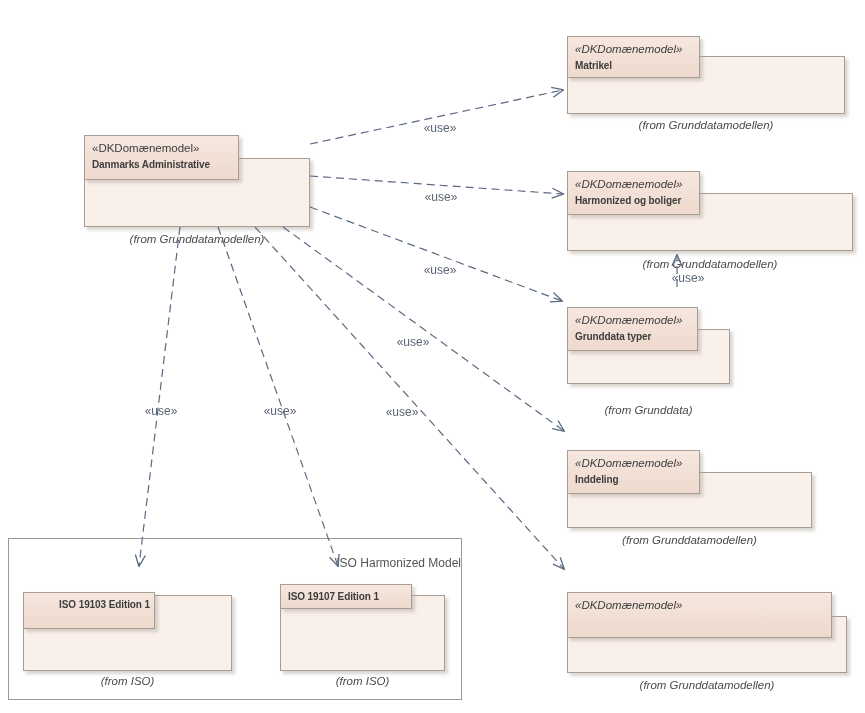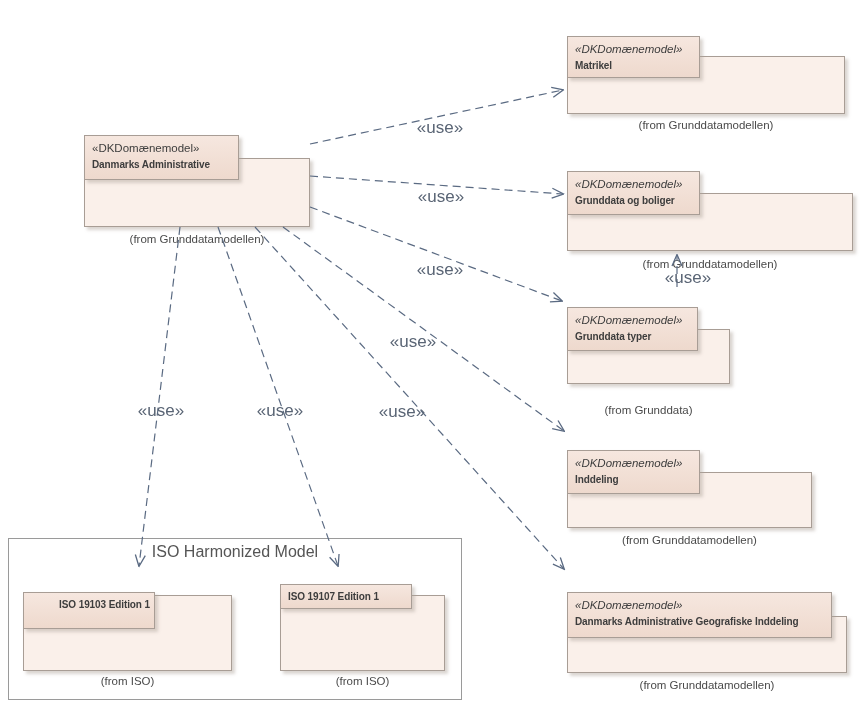--- a/index.html
+++ b/index.html
@@ -19,33 +19,33 @@
     background:#faf0ea;
     border:1px solid #a89d95;
     box-shadow:3px 3px 3px rgba(172,162,154,0.45);
     z-index:3;
   }
   .stereo{font-style:italic;font-size:11.5px;color:#3d3d3d;line-height:1.6;white-space:nowrap;}
   .stereo.upright{font-style:normal;}
   .pname{font-weight:bold;font-size:10px;letter-spacing:-0.1px;color:#3d3d3d;line-height:1.5;white-space:nowrap;}
   .pkg-tab.one-line{padding-top:4px;}
   .caption{
-    position:absolute;font-size:11.5px;color:#4a4a4a;
+    position:absolute;font-style:italic;font-size:11.5px;color:#4a4a4a;
     text-align:center;z-index:2;white-space:nowrap;
   }
   .boundary{
     position:absolute;box-sizing:border-box;border:1px solid #9a9a9a;background:#ffffff;z-index:1;
   }
   .boundary-label{
-    text-align:center;font-size:16px;color:#555555;margin-top:4px;
+    text-align:right;font-size:12px;color:#555555;margin-top:17px;
   }
   .edges-svg{position:absolute;left:0;top:0;z-index:6;pointer-events:none;}
   .use-label{
     position:absolute;transform:translate(-50%,-50%);
-    font-size:17px;color:#5a6575;z-index:7;white-space:nowrap;
+    font-size:12px;color:#5a6575;z-index:7;white-space:nowrap;
   }
 </style>
 </head>
 <body>
 
 <div class="canvas">
 
   <div class="boundary" style="left:8px;top:538px;width:454px;height:162px;">
     <div class="boundary-label">ISO Harmonized Model</div>
   </div>
@@ -91,21 +91,21 @@
       <div class="stereo">«DKDomænemodel»</div>
       <div class="pname">Matrikel</div>
     </div>
     <div class="pkg-body" style="left:567px;top:56px;width:278px;height:58px;"></div>
     <div class="caption" style="left:567px;top:119px;width:278px;">(from Grunddatamodellen)</div>
   </div>
 
   <div>
     <div class="pkg-tab" style="left:567px;top:149px;width:133px;height:44px;">
       <div class="stereo">«DKDomænemodel»</div>
-      <div class="pname">Grunddata og boliger</div>
+      <div class="pname">Harmonized og boliger</div>
     </div>
     <div class="pkg-body" style="left:567px;top:193px;width:286px;height:58px;"></div>
     <div class="caption" style="left:567px;top:258px;width:286px;">(from Grunddatamodellen)</div>
   </div>
 
   <div>
     <div class="pkg-tab" style="left:567px;top:285px;width:131px;height:44px;">
       <div class="stereo">«DKDomænemodel»</div>
       <div class="pname">Grunddata typer</div>
     </div>
@@ -118,21 +118,20 @@
       <div class="stereo">«DKDomænemodel»</div>
       <div class="pname">Inddeling</div>
     </div>
     <div class="pkg-body" style="left:567px;top:472px;width:245px;height:56px;"></div>
     <div class="caption" style="left:567px;top:534px;width:245px;">(from Grunddatamodellen)</div>
   </div>
 
   <div>
     <div class="pkg-tab" style="left:567px;top:570px;width:265px;height:46px;">
       <div class="stereo">«DKDomænemodel»</div>
-      <div class="pname">Danmarks Administrative Geografiske Inddeling</div>
     </div>
     <div class="pkg-body" style="left:567px;top:616px;width:280px;height:57px;"></div>
     <div class="caption" style="left:567px;top:679px;width:280px;">(from Grunddatamodellen)</div>
   </div>
 
   <div>
     <div class="pkg-tab one-line" style="left:23px;top:570px;width:132px;height:37px;text-align:right;">
       <div class="pname">ISO 19103 Edition 1</div>
     </div>
     <div class="pkg-body" style="left:23px;top:595px;width:209px;height:76px;"></div>

